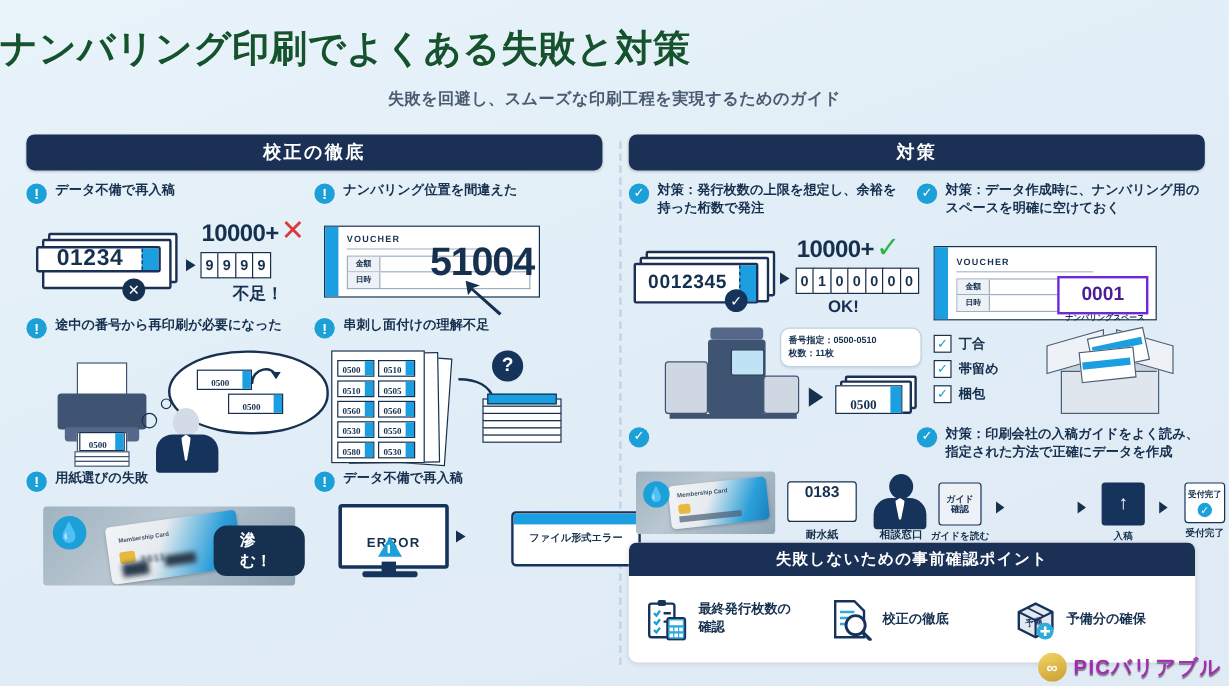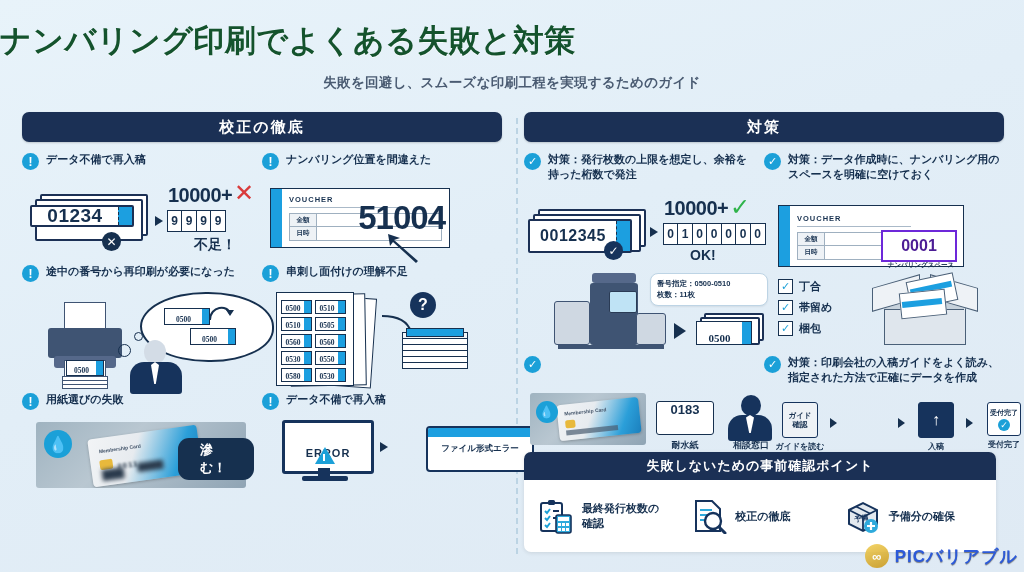--- a/index.html
+++ b/index.html
@@ -227,21 +227,21 @@
     position:absolute;right:6px;bottom:4px;display:flex;align-items:center;gap:6px;opacity:.92;
   }
   .wm-logo{
     width:24px;height:24px;border-radius:50%;
     background:linear-gradient(160deg,#f3d15c,#c99a22);
     display:flex;align-items:center;justify-content:center;
     color:#fff;font-size:13px;font-weight:bold;
   }
   .wm-text{
     font-size:17px;font-weight:bold;letter-spacing:1px;
-    color:#1d4ed8;text-shadow:0 1px 1px rgba(60,60,60,.7);
+    color:#a21caf;text-shadow:0 1px 1px rgba(60,60,60,.7);
   }
 </style>
 </head>
 <body>
 
 <div class="page">
 
   <div class="title">ナンバリング印刷でよくある失敗と対策</div>
   <div class="subtitle">失敗を回避し、スムーズな印刷工程を実現するためのガイド</div>
 

